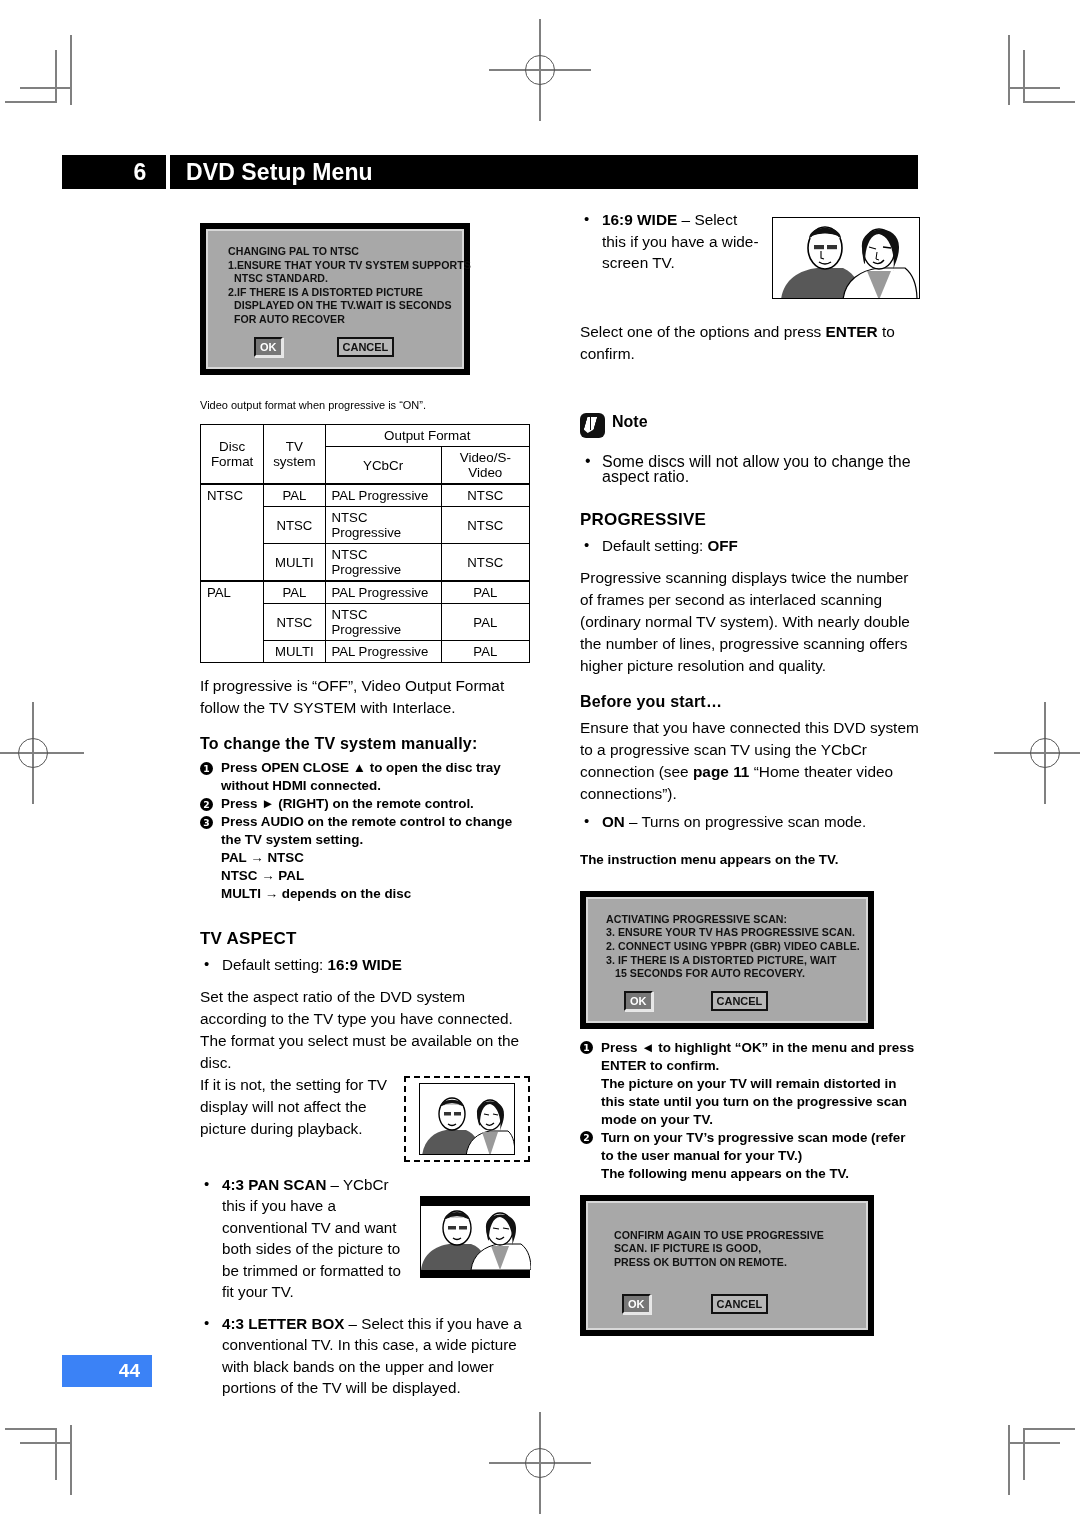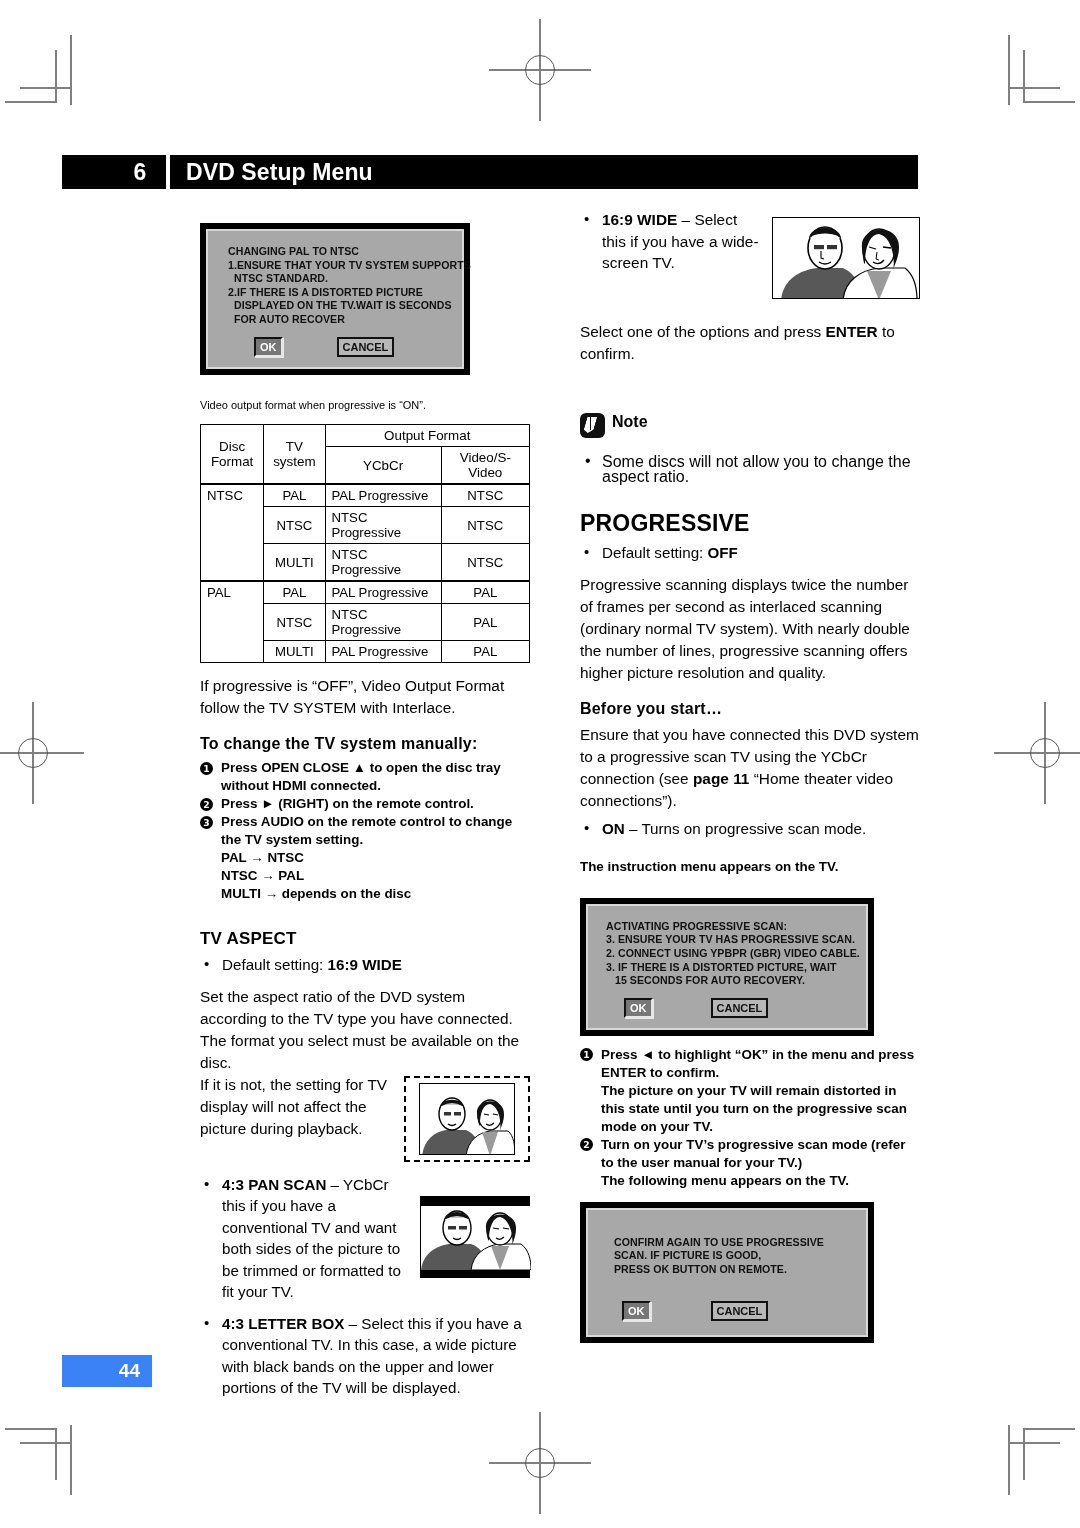--- a/index.html
+++ b/index.html
@@ -410,21 +410,21 @@
               <span class="pen2"></span>
           </span>
           <span class="note-title">Note</span>
         </div>
         <div class="note-body">Some discs will not allow you to change the aspect ratio.</div>
       </div>
 
       <div class="spacer-26"></div>
 
       
-      <p class="h3" style="font-size:23px;">PROGRESSIVE</p>
+      <p class="h3" style="font-size:17px;">PROGRESSIVE</p>
       <div style="height:5px;"></div>
       <div class="bullet">
         <span>Default setting: </span><span class="b">OFF</span>
       </div>
       <div style="height:10px;"></div>
       <p class="p body">Progressive scanning displays twice the number of frames per second as interlaced scanning (ordinary normal TV system). With nearly double the number of lines, progressive scanning offers higher picture resolution and quality.</p>
 
       <div class="spacer-16"></div>
       <p class="h3">Before you start…</p>
       <div style="height:6px;"></div>

